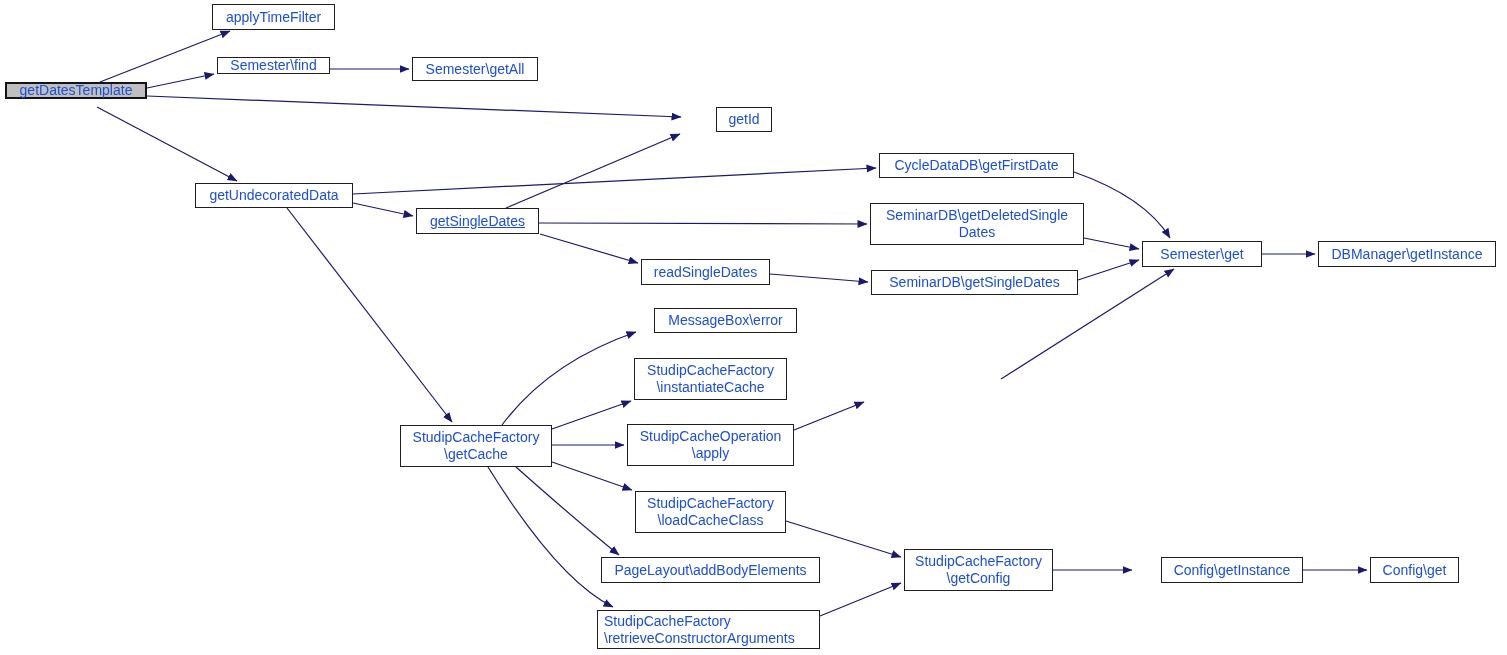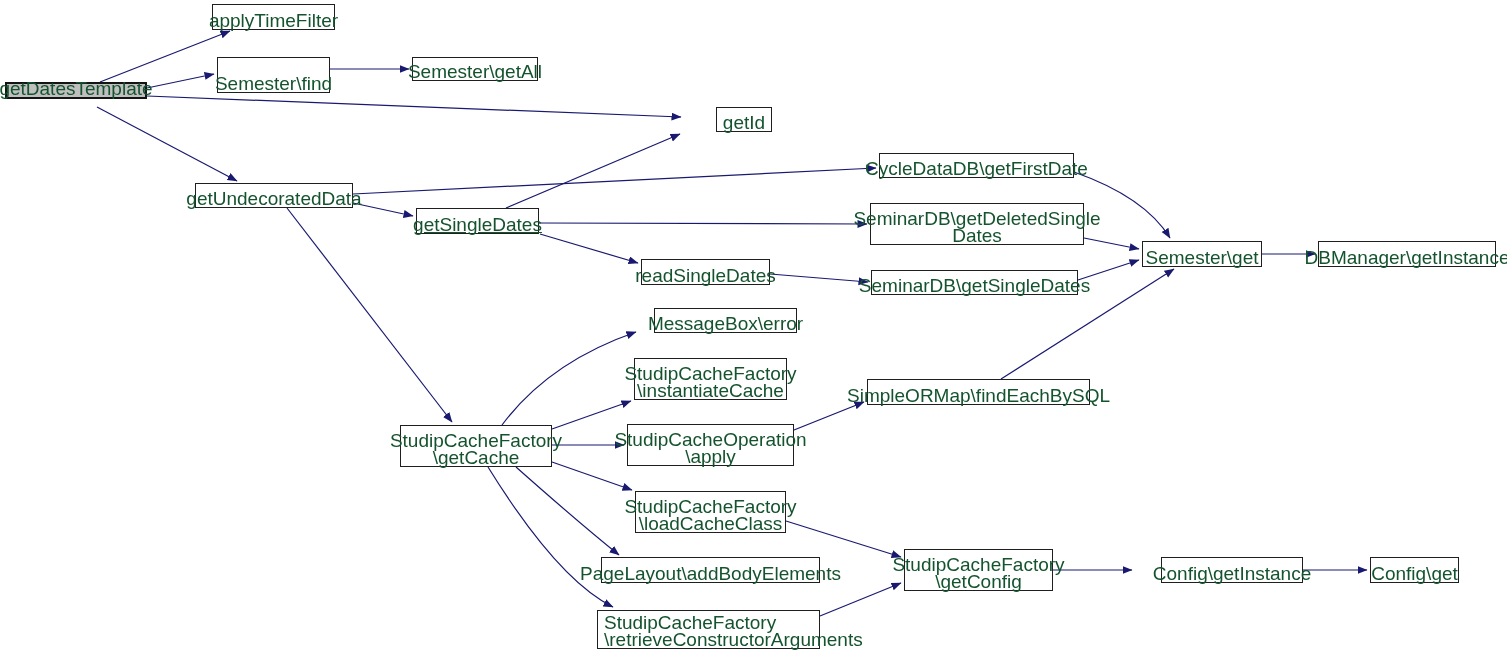--- a/index.html
+++ b/index.html
@@ -14,26 +14,26 @@
   .edge-layer {
     position: absolute;
     left: 0; top: 0;
     width: 1507px; height: 655px;
   }
   .node {
     position: absolute;
     box-sizing: border-box;
     background: #ffffff;
     border: 1px solid #1f1f1f;
-    color: #14532d;
-    font-size: 19px;
+    color: #1d4ed8;
+    font-size: 14px;
     line-height: 17px;
     display: flex;
     flex-direction: column;
-    justify-content: flex-end;
+    justify-content: center;
     align-items: center;
     white-space: nowrap;
     cursor: pointer;
     z-index: 2;
   }
   .node.highlight {
     background: #bfbfbf;
     border-width: 2px;
     border-color: #141414;
   }
@@ -81,21 +81,21 @@
       <path d="M820,616 L901,583" fill="none" stroke="#191970" stroke-width="1.2" marker-end="url(#arrow)"></path>
       <path d="M1053,570 L1132,570" fill="none" stroke="#191970" stroke-width="1.2" marker-end="url(#arrow)"></path>
       <path d="M1277,570 L1367,570" fill="none" stroke="#191970" stroke-width="1.2" marker-end="url(#arrow)"></path>
     </svg>
     <div class="node highlight" style="left: 5px; top: 82px; width: 142px; height: 17px;">
       <div class="line">getDatesTemplate</div>
     </div>
     <div class="node" style="left: 212px; top: 4px; width: 123px; height: 26px;">
       <div class="line">applyTimeFilter</div>
     </div>
-    <div class="node" style="left: 217px; top: 57px; width: 113px; height: 36px;">
+    <div class="node" style="left: 217px; top: 57px; width: 113px; height: 17px;">
       <div class="line">Semester\find</div>
     </div>
     <div class="node" style="left: 412px; top: 57px; width: 126px; height: 24px;">
       <div class="line">Semester\getAll</div>
     </div>
     <div class="node" style="left: 716px; top: 107px; width: 56px; height: 25px;">
       <div class="line">getId</div>
     </div>
     <div class="node" style="left: 195px; top: 183px; width: 158px; height: 25px;">
       <div class="line">getUndecoratedData</div>
@@ -122,23 +122,20 @@
     <div class="node" style="left: 871px; top: 270px; width: 207px; height: 25px;">
       <div class="line">SeminarDB\getSingleDates</div>
     </div>
     <div class="node" style="left: 639px; top: 308px; width: 143px; height: 25px; margin-left: 15px;">
       <div class="line">MessageBox\error</div>
     </div>
     <div class="node" style="left: 634px; top: 358px; width: 153px; height: 42px;">
       <div class="line">StudipCacheFactory</div>
       <div class="line">\instantiateCache</div>
     </div>
-    <div class="node" style="left: 867px; top: 379px; width: 223px; height: 26px;">
-      <div class="line">SimpleORMap\findEachBySQL</div>
-    </div>
     <div class="node" style="left: 627px; top: 424px; width: 167px; height: 42px;">
       <div class="line">StudipCacheOperation</div>
       <div class="line">\apply</div>
     </div>
     <div class="node" style="left: 400px; top: 425px; width: 152px; height: 42px;">
       <div class="line">StudipCacheFactory</div>
       <div class="line">\getCache</div>
     </div>
     <div class="node" style="left: 635px; top: 491px; width: 151px; height: 42px;">
       <div class="line">StudipCacheFactory</div>

